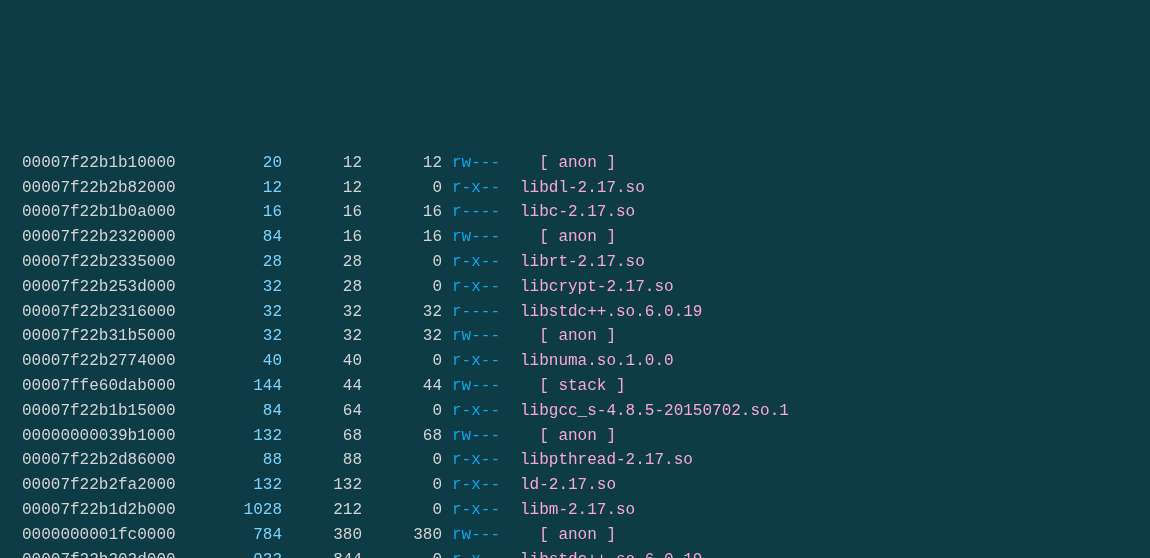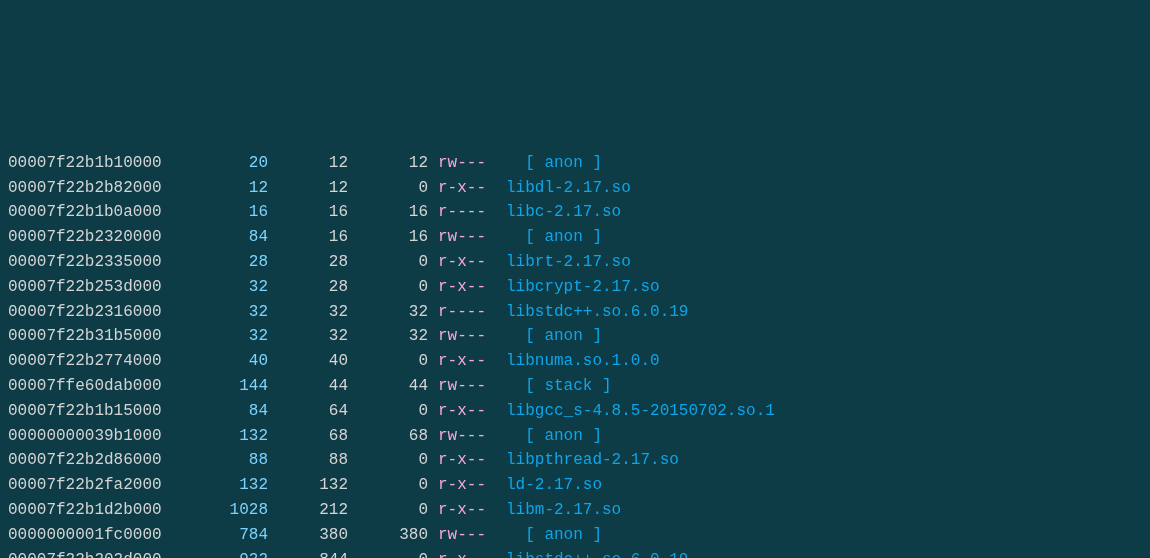--- a/index.html
+++ b/index.html
@@ -23,46 +23,47 @@
       position: relative;
     }
     .row {
       display: flex;
       white-space: pre;
     }
     .addr {
       width: 170px;
       color: #d4d4d4;
       text-align: left;
+      margin-left: 14px;
     }
     .kbytes {
       width: 90px;
       text-align: right;
       color: #7dd3fc;
     }
     .rss {
       width: 80px;
       text-align: right;
       color: #d4d4d4;
     }
     .dirty {
       width: 80px;
       text-align: right;
       color: #d4d4d4;
     }
     .mode {
       width: 68px;
       text-align: left;
       padding-left: 10px;
-      color: #f9a8d4;
+      color: #0ea5e9;
     }
     .mapping {
       text-align: left;
       padding-left: 10px;
-      color: #0ea5e9;
+      color: #f9a8d4;
     }
   </style>
 </head>
 <body>
 
 
 
 <div class="terminal-output">
   <div id="rows-container"><div class="row"><span class="addr">00007f22b1b10000</span><span class="kbytes">20</span><span class="rss">12</span><span class="dirty">12</span><span class="mode">rw---</span><span class="mapping">  [ anon ]</span></div><div class="row"><span class="addr">00007f22b2b82000</span><span class="kbytes">12</span><span class="rss">12</span><span class="dirty">0</span><span class="mode">r-x--</span><span class="mapping">libdl-2.17.so</span></div><div class="row"><span class="addr">00007f22b1b0a000</span><span class="kbytes">16</span><span class="rss">16</span><span class="dirty">16</span><span class="mode">r----</span><span class="mapping">libc-2.17.so</span></div><div class="row"><span class="addr">00007f22b2320000</span><span class="kbytes">84</span><span class="rss">16</span><span class="dirty">16</span><span class="mode">rw---</span><span class="mapping">  [ anon ]</span></div><div class="row"><span class="addr">00007f22b2335000</span><span class="kbytes">28</span><span class="rss">28</span><span class="dirty">0</span><span class="mode">r-x--</span><span class="mapping">librt-2.17.so</span></div><div class="row"><span class="addr">00007f22b253d000</span><span class="kbytes">32</span><span class="rss">28</span><span class="dirty">0</span><span class="mode">r-x--</span><span class="mapping">libcrypt-2.17.so</span></div><div class="row"><span class="addr">00007f22b2316000</span><span class="kbytes">32</span><span class="rss">32</span><span class="dirty">32</span><span class="mode">r----</span><span class="mapping">libstdc++.so.6.0.19</span></div><div class="row"><span class="addr">00007f22b31b5000</span><span class="kbytes">32</span><span class="rss">32</span><span class="dirty">32</span><span class="mode">rw---</span><span class="mapping">  [ anon ]</span></div><div class="row"><span class="addr">00007f22b2774000</span><span class="kbytes">40</span><span class="rss">40</span><span class="dirty">0</span><span class="mode">r-x--</span><span class="mapping">libnuma.so.1.0.0</span></div><div class="row"><span class="addr">00007ffe60dab000</span><span class="kbytes">144</span><span class="rss">44</span><span class="dirty">44</span><span class="mode">rw---</span><span class="mapping">  [ stack ]</span></div><div class="row"><span class="addr">00007f22b1b15000</span><span class="kbytes">84</span><span class="rss">64</span><span class="dirty">0</span><span class="mode">r-x--</span><span class="mapping">libgcc_s-4.8.5-20150702.so.1</span></div><div class="row"><span class="addr">00000000039b1000</span><span class="kbytes">132</span><span class="rss">68</span><span class="dirty">68</span><span class="mode">rw---</span><span class="mapping">  [ anon ]</span></div><div class="row"><span class="addr">00007f22b2d86000</span><span class="kbytes">88</span><span class="rss">88</span><span class="dirty">0</span><span class="mode">r-x--</span><span class="mapping">libpthread-2.17.so</span></div><div class="row"><span class="addr">00007f22b2fa2000</span><span class="kbytes">132</span><span class="rss">132</span><span class="dirty">0</span><span class="mode">r-x--</span><span class="mapping">ld-2.17.so</span></div><div class="row"><span class="addr">00007f22b1d2b000</span><span class="kbytes">1028</span><span class="rss">212</span><span class="dirty">0</span><span class="mode">r-x--</span><span class="mapping">libm-2.17.so</span></div><div class="row"><span class="addr">0000000001fc0000</span><span class="kbytes">784</span><span class="rss">380</span><span class="dirty">380</span><span class="mode">rw---</span><span class="mapping">  [ anon ]</span></div><div class="row"><span class="addr">00007f22b202d000</span><span class="kbytes">932</span><span class="rss">844</span><span class="dirty">0</span><span class="mode">r-x--</span><span class="mapping">libstdc++.so.6.0.19</span></div></div>
   

